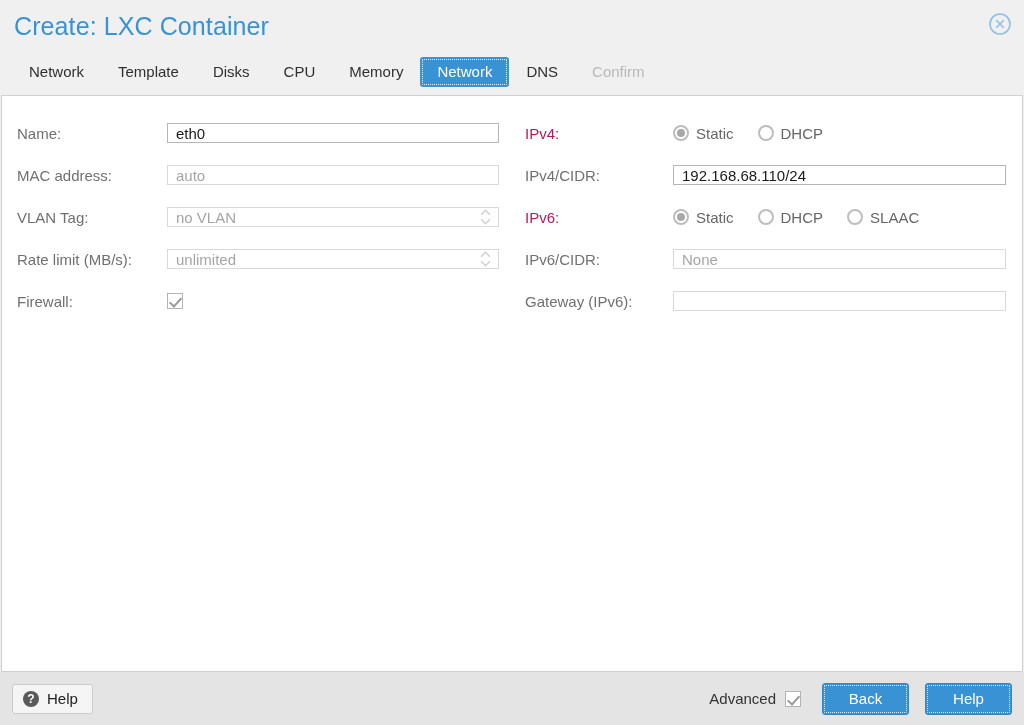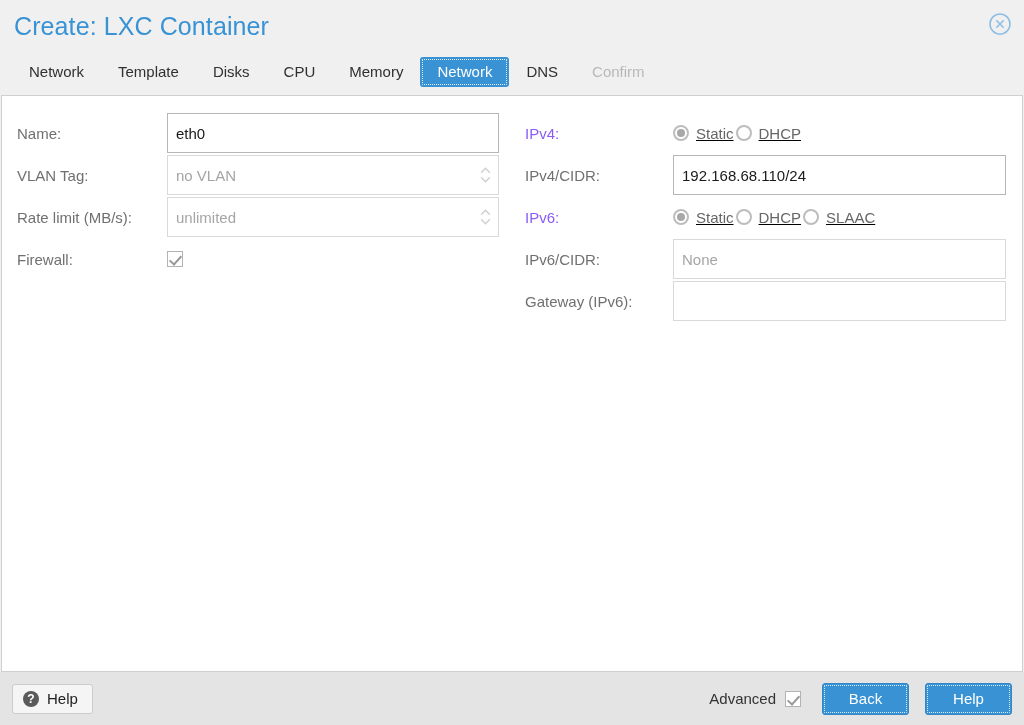--- a/index.html
+++ b/index.html
@@ -103,28 +103,28 @@
     display: flex;
     align-items: center;
     height: 42px;
   }
   .lbl {
     font-size: 15px;
     color: #707070;
     white-space: nowrap;
     flex: 0 0 auto;
   }
-  .lbl.dark { color: #8b5cf6; }
+  .lbl.dark { color: #be185d; }
 
   .col-left .lbl  { width: 150px; }
   .col-right .lbl { width: 148px; }
 
   
   .field {
-    height: 40px;
+    height: 20px;
     border: 1px solid #d9d9d9;
     background: #ffffff;
     display: flex;
     align-items: center;
     padding: 0 8px;
     font-size: 15px;
     color: #1a1a1a;
     position: relative;
   }
   .field.strong { border-color: #b6b6b6; }
@@ -175,22 +175,21 @@
     height: 10px;
     border: solid #999999;
     border-width: 0 2px 2px 0;
     transform: rotate(42deg);
   }
 
   
   .radio-group {
     display: flex;
     align-items: center;
-    gap: 2px;
-    text-decoration: underline;
+    gap: 24px;
   }
   .radio-opt {
     display: flex;
     align-items: center;
     gap: 7px;
     cursor: pointer;
   }
   .radio {
     width: 16px;
     height: 16px;
@@ -313,20 +312,24 @@
   <div class="panel">
     <div class="cols">
 
       <div class="col col-left">
 
         <div class="row">
           <div class="lbl">Name:</div>
           <div class="field strong w-left">eth0</div>
         </div>
 
+        <div class="row">
+          <div class="lbl">MAC address:</div>
+          <div class="field placeholder w-left">auto</div>
+        </div>
 
 
         <div class="row">
           <div class="lbl">VLAN Tag:</div>
           <div class="field placeholder w-left">
             <span>no VLAN</span>
             <span class="spin">
               <svg width="11" height="7" viewBox="0 0 10 6">
                   <path d="M1 5 L5 1 L9 5" fill="none" stroke="#cfcfcf" stroke-width="1.3"></path>
                 </svg>

